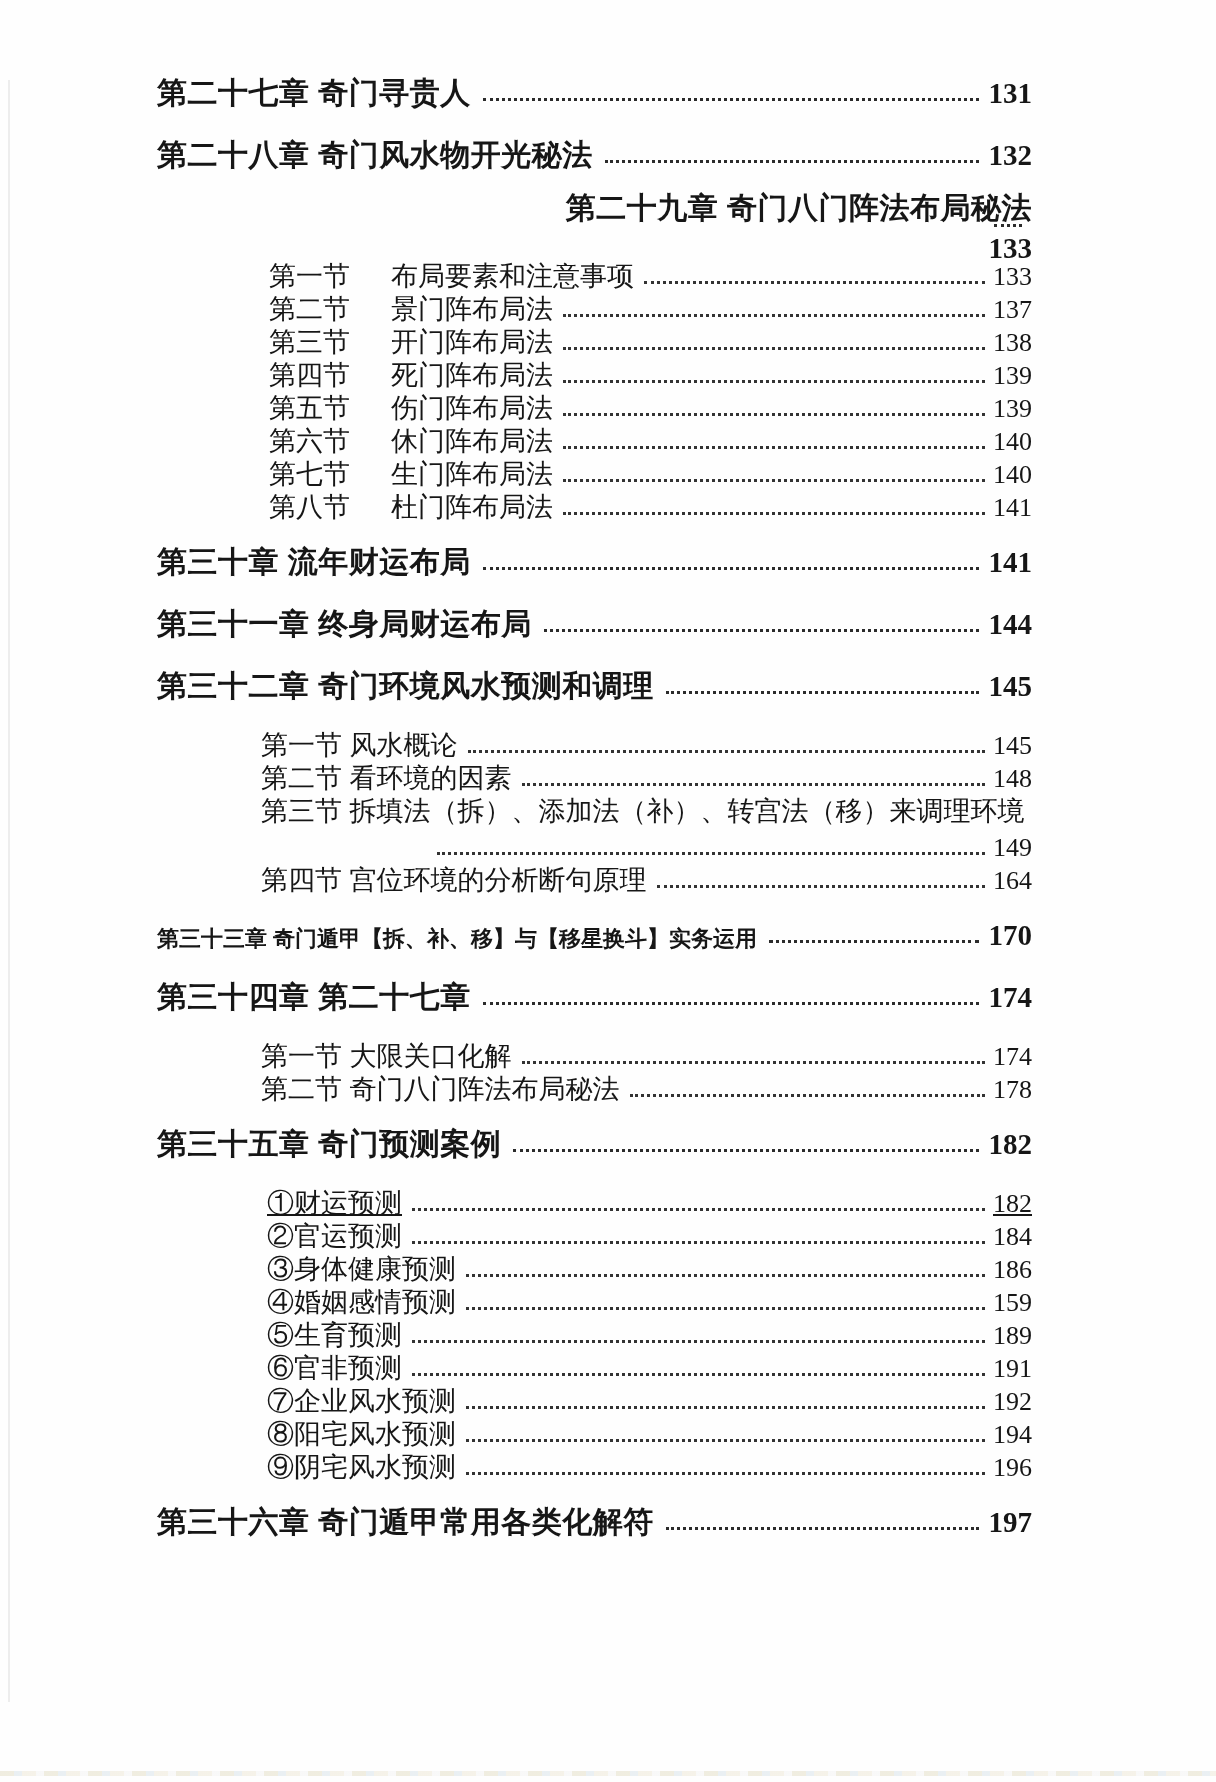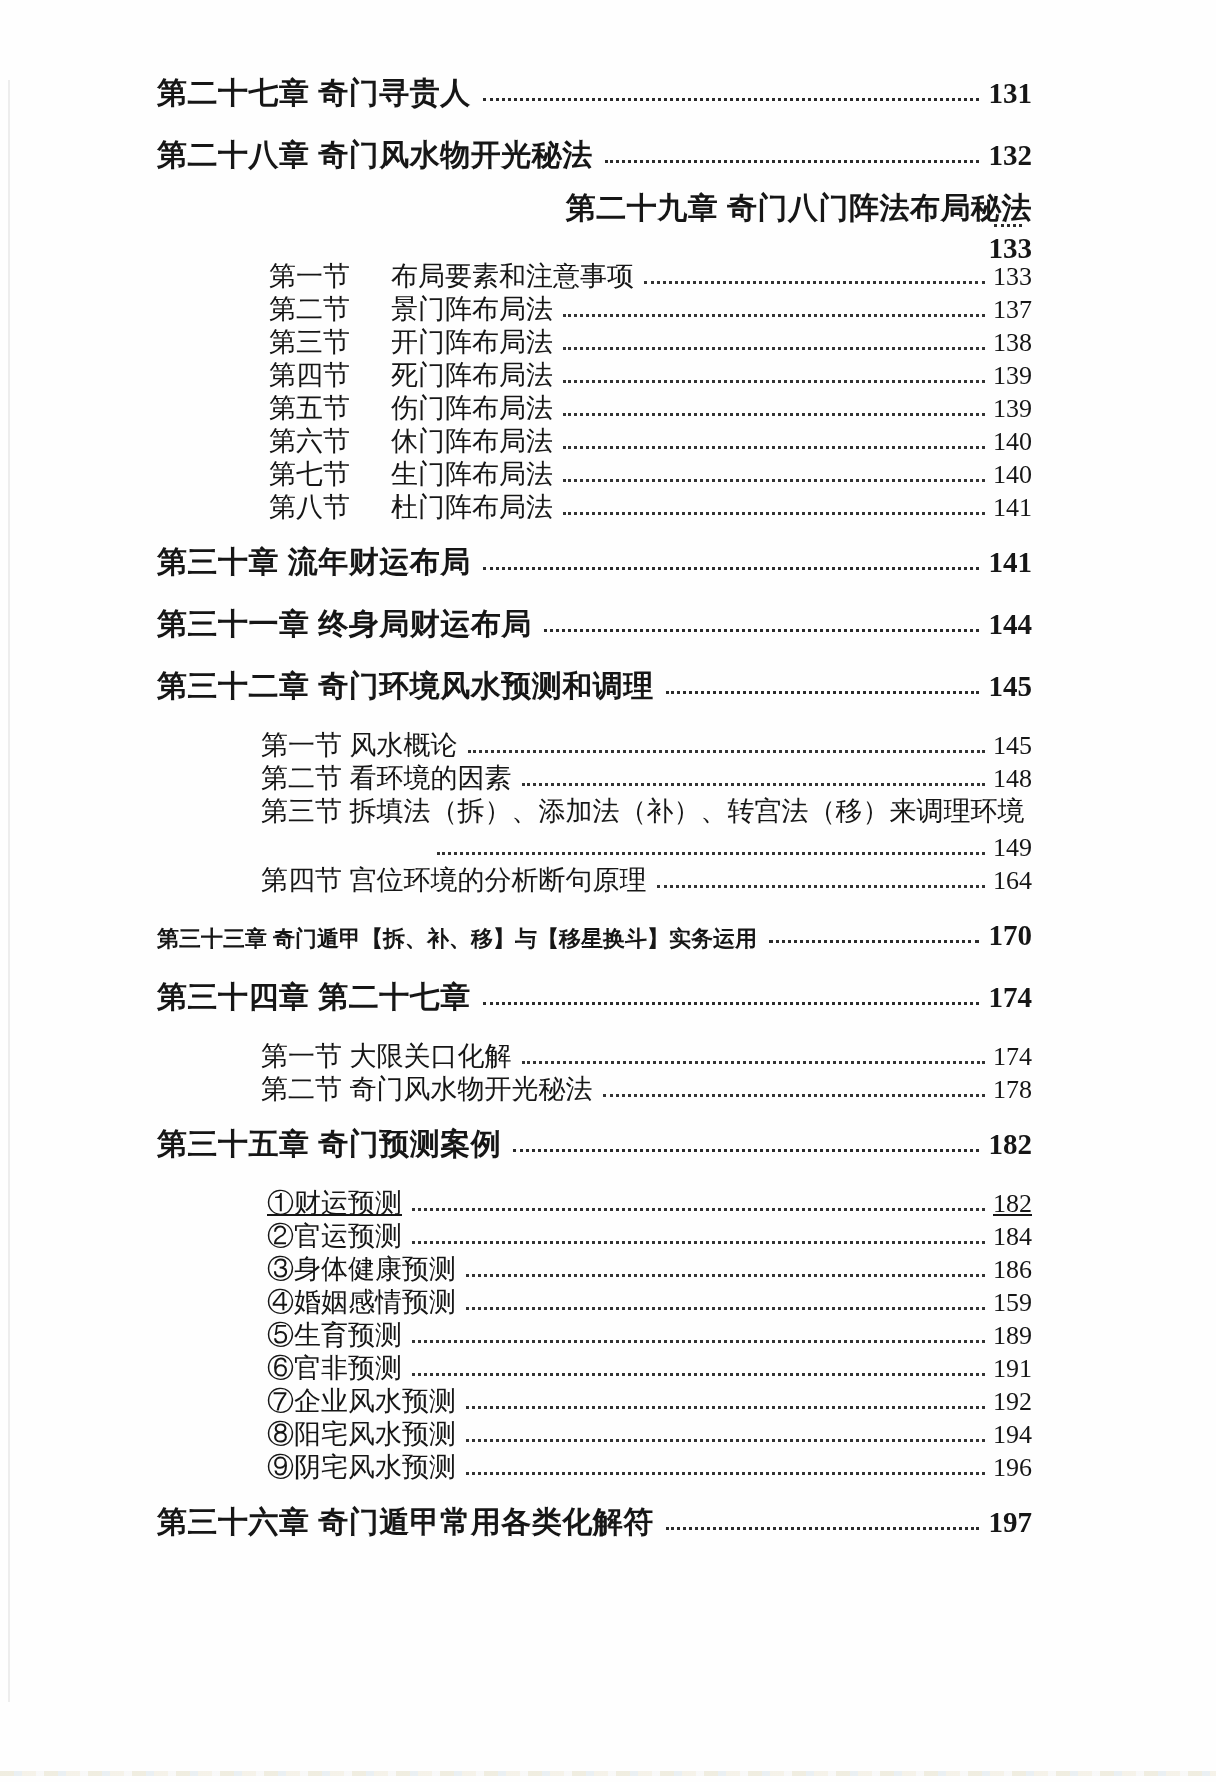--- a/index.html
+++ b/index.html
@@ -201,21 +201,21 @@
         <span class="label">第三十四章 第二十七章</span>
         <span class="dots"></span>
         <span class="pagenum">174</span>
       </div>
       <div class="row section" style="margin-top: 26px;">
         <span class="label">第一节 大限关口化解</span>
         <span class="dots"></span>
         <span class="pagenum">174</span>
       </div>
       <div class="row section" style="margin-top: 1px;">
-        <span class="label">第二节 奇门风水物开光秘法</span>
+        <span class="label">第二节 奇门八门阵法布局秘法</span>
         <span class="dots"></span>
         <span class="pagenum">178</span>
       </div>
       <div class="row chapter" style="margin-top: 16px;">
         <span class="label">第三十五章 奇门预测案例</span>
         <span class="dots"></span>
         <span class="pagenum">182</span>
       </div>
       <div class="row item" style="margin-top: 26px; text-decoration: underline;">
         <span class="label">①财运预测</span>

